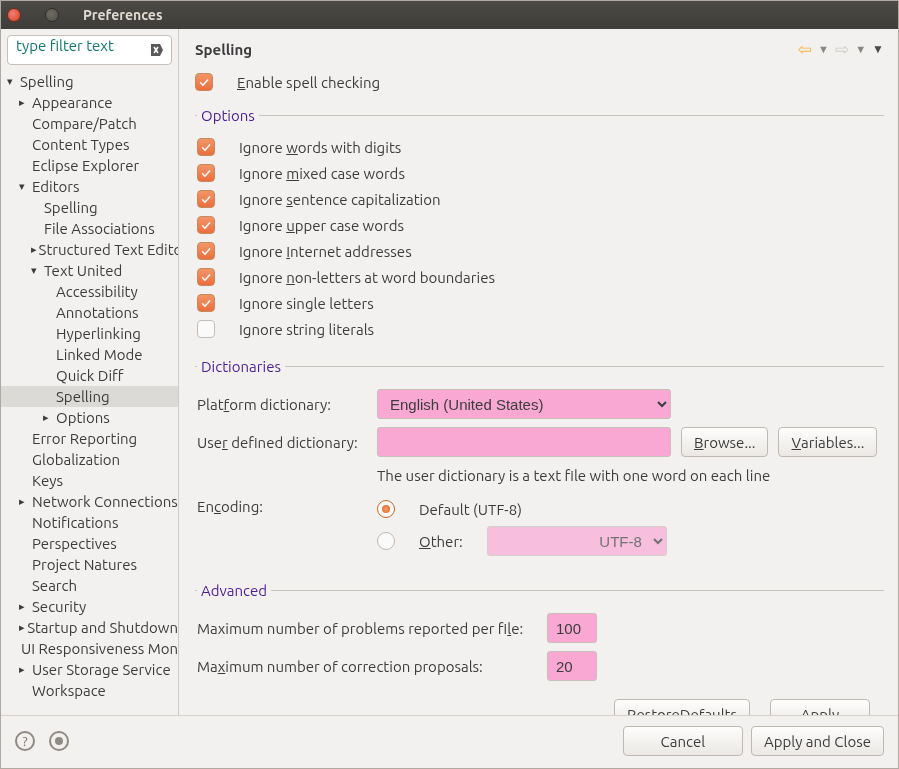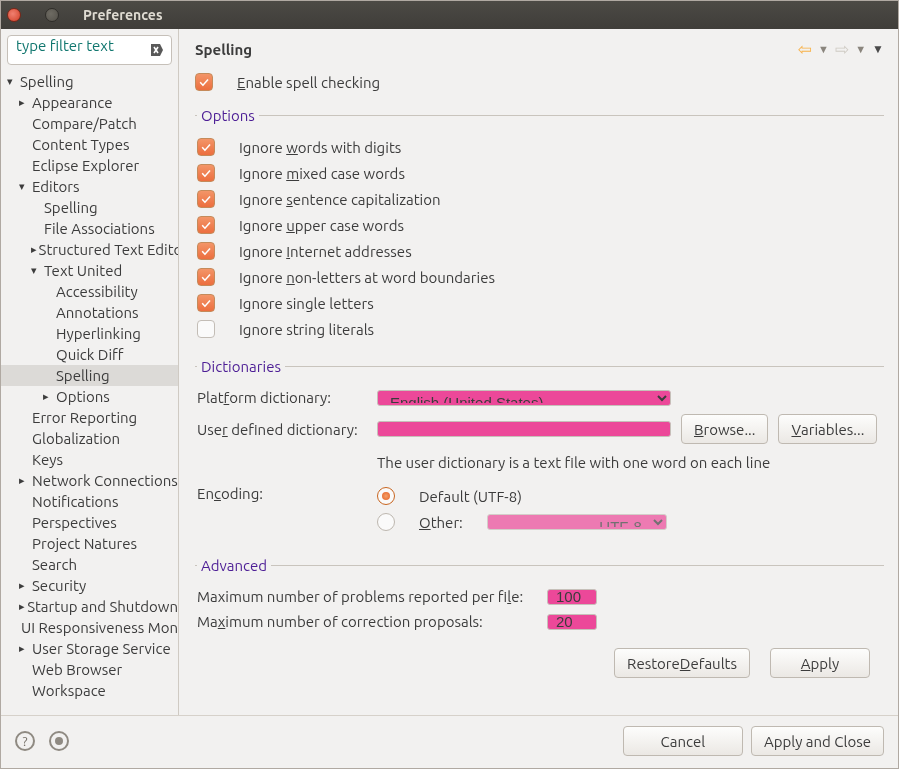--- a/index.html
+++ b/index.html
@@ -36,21 +36,21 @@
   .chkline { display:flex; align-items:center; gap:24px; padding:4px 0; }
   .chk { width:18px; height:18px; border-radius:4px; border:1px solid #c58a5a; background:linear-gradient(#f39568,#ec6e3e); display:flex; align-items:center; justify-content:center; color:#fff; font-size:13px; font-weight:bold; }
   .chk.empty { background:#fafafa; border:1px solid #c3bdb6; color:transparent; }
   .chk::after { content:"✓"; }
   .chk.empty::after { content:""; }
   u { text-decoration:underline; }
   fieldset { border:1px solid #d6d1ca; border-top:1px solid #c9c4bd; border-left:none; border-right:none; border-bottom:none; margin:12px 0 0 0; padding:10px 2px 4px 2px; }
   fieldset legend { padding:0 4px; color:#4c1d95; }
   .form-row { display:flex; align-items:center; gap:10px; padding:4px 0; }
   .form-row .flab { width:170px; }
-  select.sel, input.txt { height:16px; border:1px solid #c6c0b9; border-radius:3px; background:#ec4899; padding:2px 8px; font-size:15px; color:#3c3c3c; }
+  select.sel, input.txt { height:30px; border:1px solid #c6c0b9; border-radius:3px; background:#f9a8d4; padding:2px 8px; font-size:15px; color:#3c3c3c; }
   select.sel { width:294px; }
   input.txt.wide { width:294px; }
   input.txt.small { width:50px; text-align:left; }
   .btn { height:30px; padding:0 12px; border:1px solid #bfb9b1; border-radius:4px; background:linear-gradient(#fdfdfc,#ebe8e4); color:#3c3c3c; font-size:15px; display:inline-flex; align-items:center; justify-content:center; cursor:default; }
   .note { color:#3c3c3c; padding:6px 0 4px 180px; font-size:15px; }
   .radio { width:18px; height:18px; border-radius:9px; border:1px solid #bdb7af; background:#fafafa; display:inline-flex; align-items:center; justify-content:center; }
   .radio.on { border-color:#c8651f; }
   .radio.on::after { content:""; width:8px; height:8px; border-radius:4px; background:radial-gradient(#f3a06a,#e55f23); }
   .right { display:flex; justify-content:flex-end; gap:20px; padding:10px 14px 0 0; }
   .footer { border-top:1px solid #d6d1ca; padding:10px 14px 12px 14px; display:flex; align-items:center; }
@@ -131,20 +131,24 @@
         <div class="row d4">
             <span class="tw"></span>
             <span class="lab">Annotations</span>
           </div>
         <div class="row d4">
             <span class="tw"></span>
             <span class="lab">Hyperlinking</span>
           </div>
         <div class="row d4">
             <span class="tw"></span>
+            <span class="lab">Linked Mode</span>
+          </div>
+        <div class="row d4">
+            <span class="tw"></span>
             <span class="lab">Quick Diff</span>
           </div>
         <div class="row d4 sel">
             <span class="tw"></span>
             <span class="lab">Spelling</span>
           </div>
         <div class="row d4">
             <span class="tw">▸</span>
             <span class="lab">Options</span>
           </div>
@@ -188,24 +192,20 @@
             <span class="tw">▸</span>
             <span class="lab">Startup and Shutdown</span>
           </div>
         <div class="row d2">
             <span class="tw"></span>
             <span class="lab">UI Responsiveness Monitoring</span>
           </div>
         <div class="row d2">
             <span class="tw">▸</span>
             <span class="lab">User Storage Service</span>
-          </div>
-        <div class="row d2">
-            <span class="tw"></span>
-            <span class="lab">Web Browser</span>
           </div>
         <div class="row d2">
             <span class="tw"></span>
             <span class="lab">Workspace</span>
           </div>
       </div>
     </div>
 
     <div class="content">
       <div class="contenthdr">

